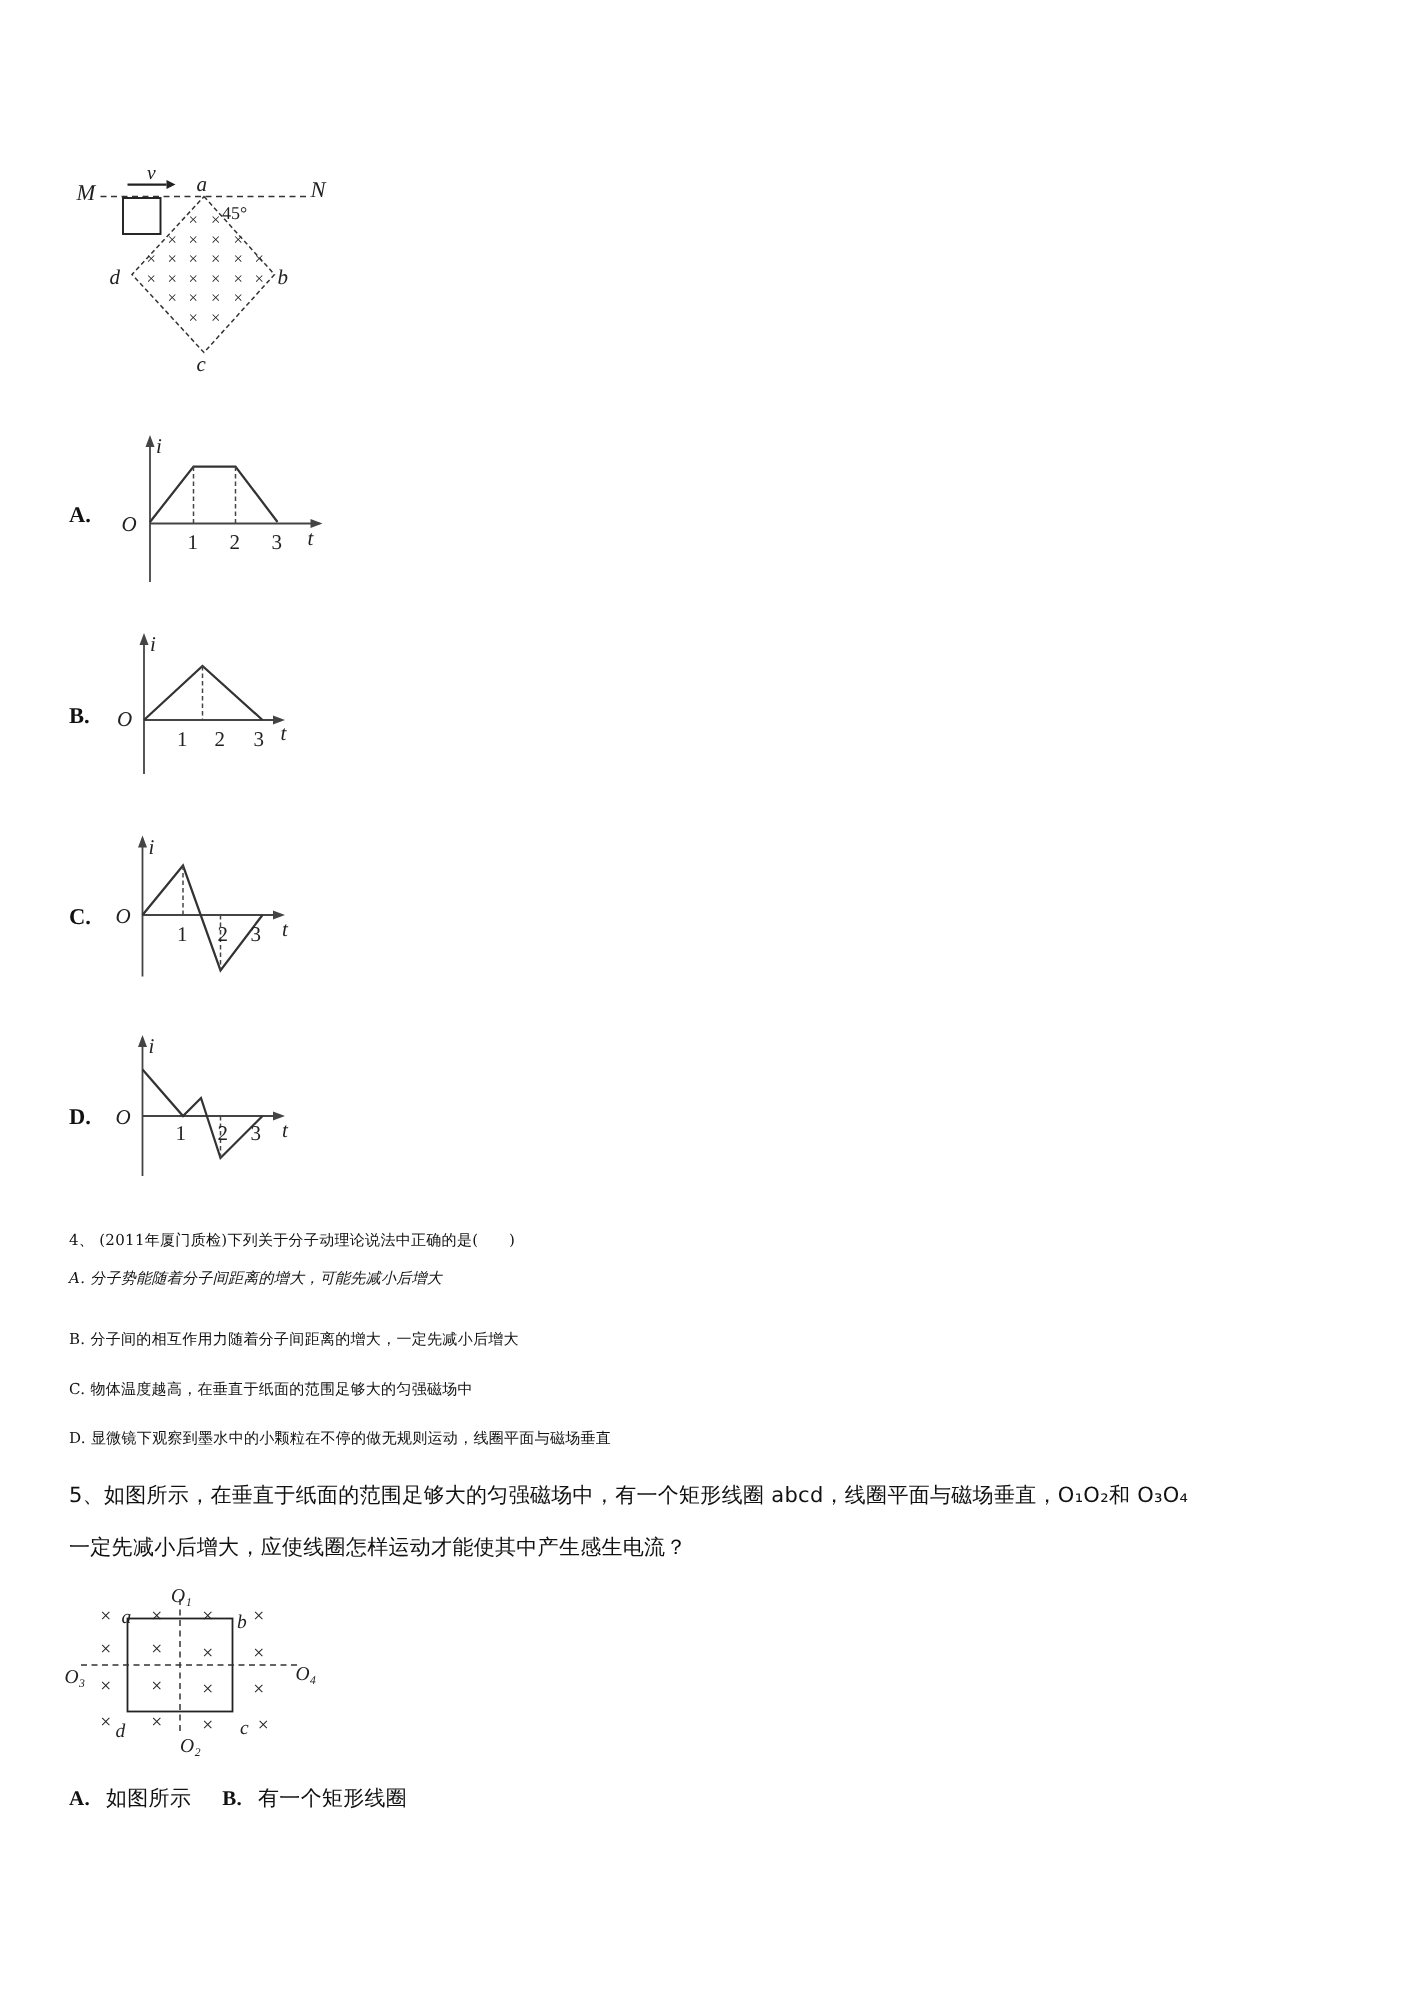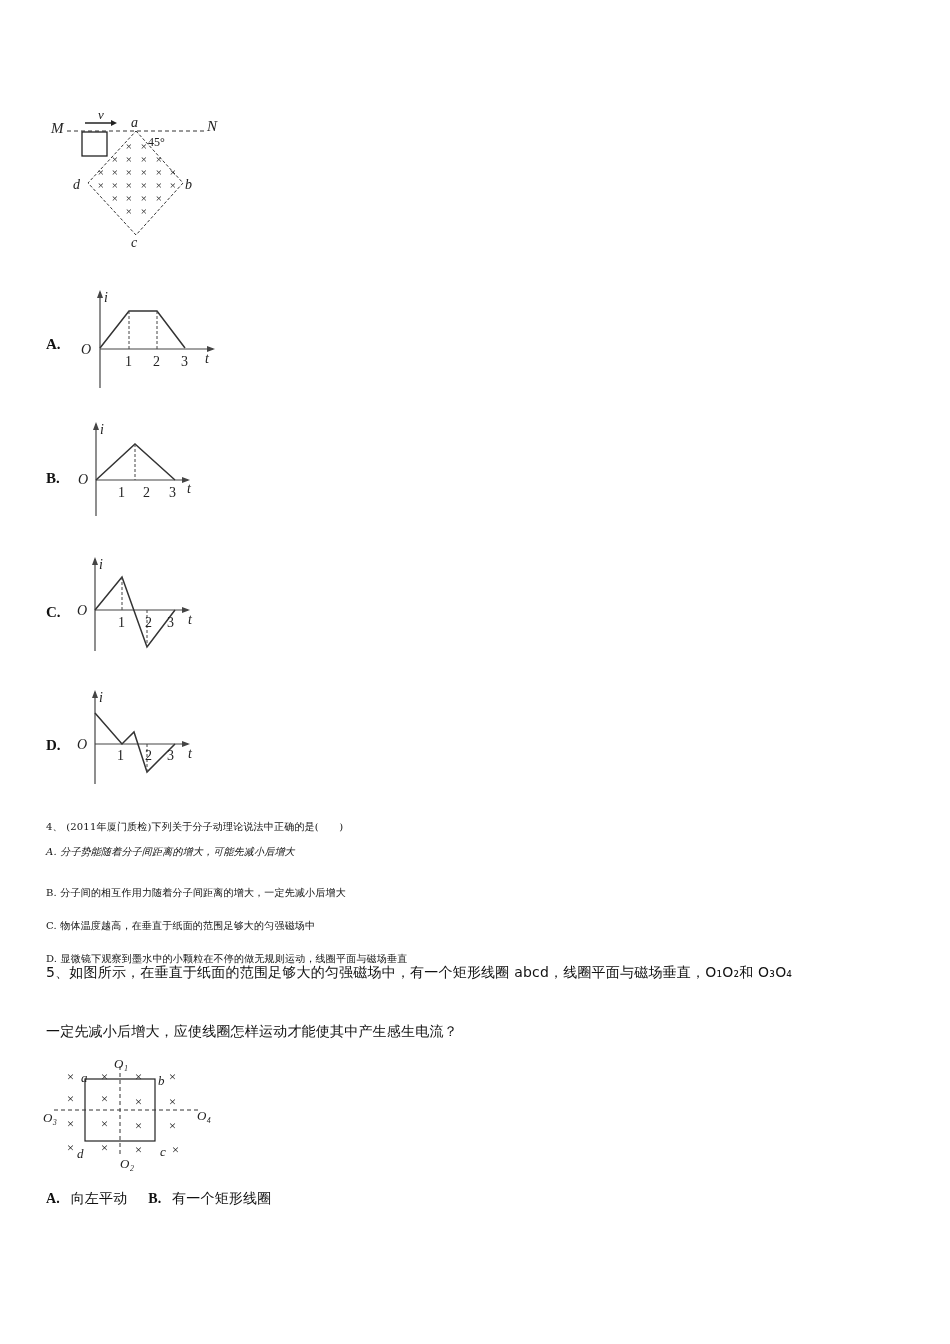--- a/index.html
+++ b/index.html
@@ -133,21 +133,21 @@
     <text x="92" y="72" font-size="14" class="num">3</text>
   </svg>
 </div>
 
 <div class="line" style="top:820px;">4、 (2011年厦门质检)下列关于分子动理论说法中正确的是(　　)</div>
 <div class="line" style="top:845px;font-style:italic;">A. 分子势能随着分子间距离的增大，可能先减小后增大</div>
 <div class="line" style="top:886px;">B. 分子间的相互作用力随着分子间距离的增大，一定先减小后增大</div>
 <div class="line" style="top:919px;">C. 物体温度越高，在垂直于纸面的范围足够大的匀强磁场中</div>
 <div class="line" style="top:952px;">D. 显微镜下观察到墨水中的小颗粒在不停的做无规则运动，线圈平面与磁场垂直</div>
 
-<div class="line q5" style="top:964px;">5、如图所示，在垂直于纸面的范围足够大的匀强磁场中，有一个矩形线圈 abcd，线圈平面与磁场垂直，O₁O₂和 O₃O₄</div>
+<div class="line q5" style="top:988px;">5、如图所示，在垂直于纸面的范围足够大的匀强磁场中，有一个矩形线圈 abcd，线圈平面与磁场垂直，O₁O₂和 O₃O₄</div>
 <div class="line q5" style="top:1023px;">一定先减小后增大，应使线圈怎样运动才能使其中产生感生电流？</div>
 
 <div class="fig" style="left:40px;top:1052px;width:190px;height:125px;text-decoration:underline;">
   <svg width="190" height="125" viewBox="0 0 190 125">
     <rect x="45" y="27" width="70" height="62" fill="none" stroke="#222" stroke-width="1.2"></rect>
     <line x1="80" y1="14" x2="80" y2="104" stroke="#333" stroke-dasharray="4,3"></line>
     <line x1="14" y1="58" x2="160" y2="58" stroke="#333" stroke-dasharray="4,3"></line>
     <text x="74" y="16" font-size="13">O₁</text>
     <text x="80" y="116" font-size="13">O₂</text>
     <text x="3" y="70" font-size="13">O₃</text>
@@ -172,16 +172,16 @@
       <text x="26" y="100">×</text>
         <text x="60" y="100">×</text>
         <text x="94" y="102">×</text>
         <text x="131" y="102">×</text>
     </g>
   </svg>
 </div>
 
 <div class="line q5" style="top:1190px;">
   <span class="ans-label">A.</span>
-  <span style="margin-left:6px;">向左平动</span>
+  <span style="margin-left:6px;">如图所示</span>
   <span class="ans-label" style="margin-left:16px;">B.</span>
   <span style="margin-left:6px;">有一个矩形线圈</span>
 </div>
 
 </body></html>

